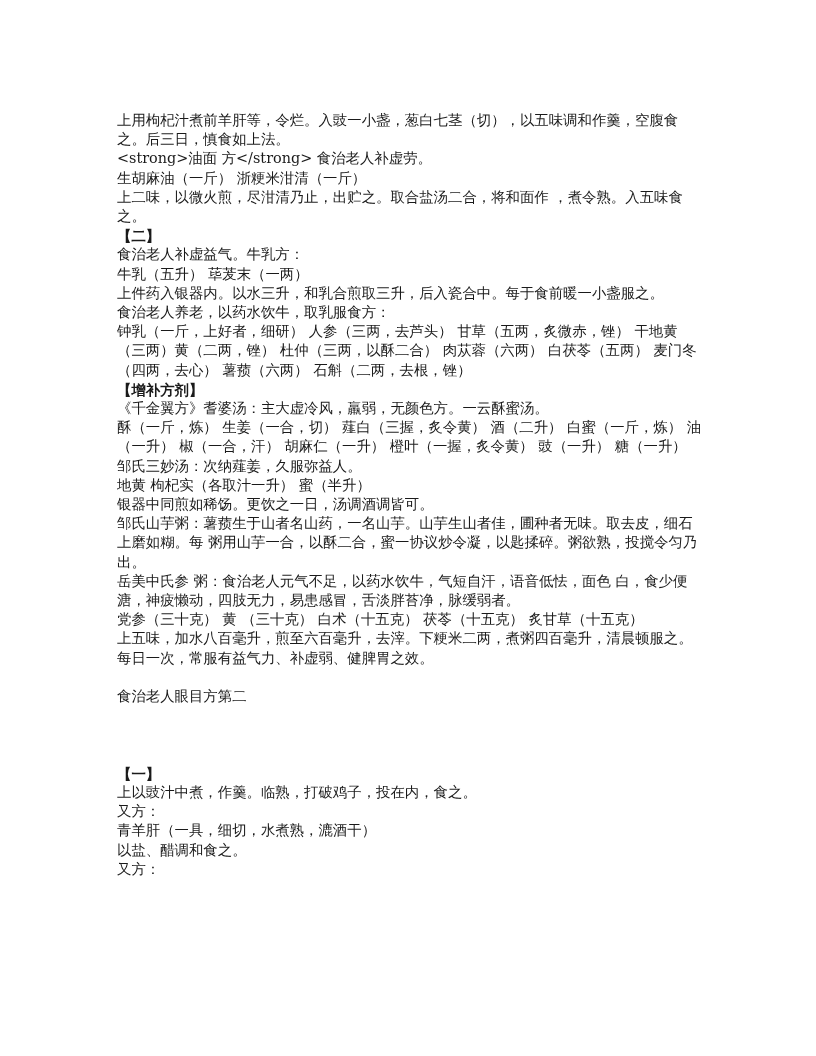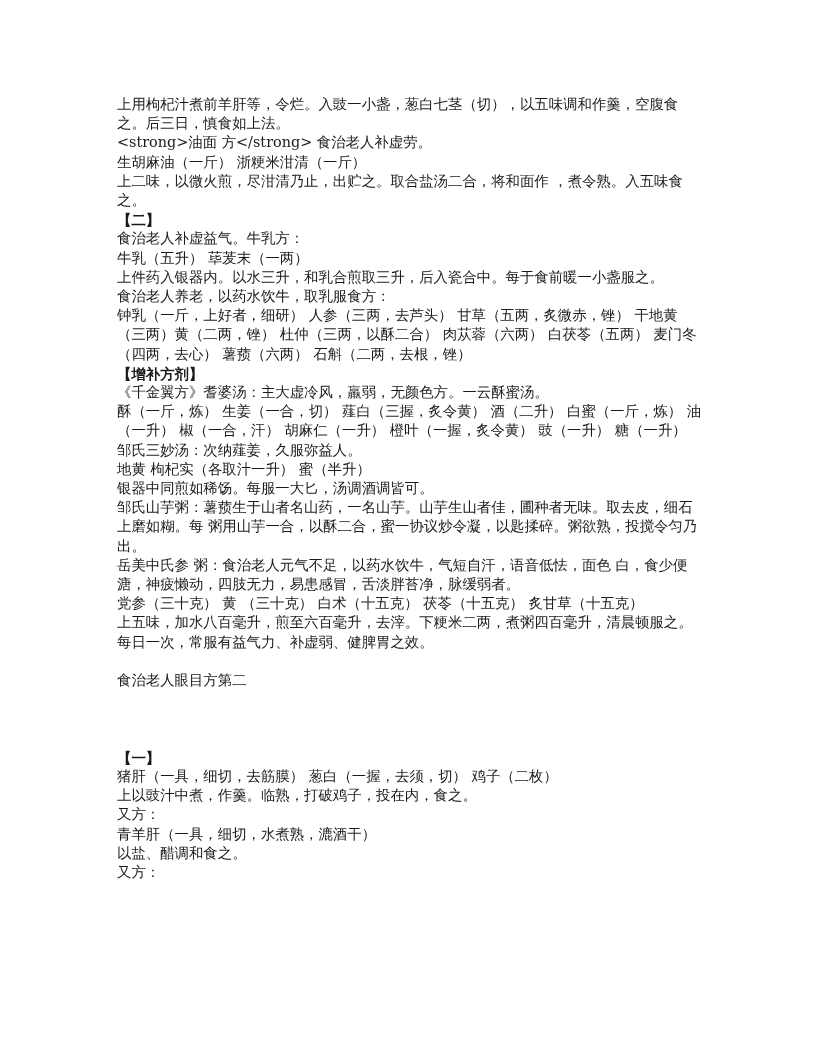--- a/index.html
+++ b/index.html
@@ -1,20 +1,20 @@
 <!DOCTYPE html>
 <html><head>
   <meta charset="utf-8">
   <style>
     html, body { margin: 0; padding: 0; background: #ffffff; }
     body { width: 816px; height: 1056px; overflow: hidden; position: relative; }
     .page {
       position: absolute;
       left: 117px;
-      top: 95px;
+      top: 111px;
       width: 586px;
       font-family: "DejaVu Serif", "Liberation Serif", serif;
       font-size: 14.4px;
       line-height: 19.2px;
       color: #1a1a1a;
     }
     .line { margin: 0; padding: 0; white-space: pre-wrap; word-break: break-all; }
     .bold { font-weight: bold; }
     .blank { height: 19.2px; }
     .blank-tall { height: 38.4px; }
@@ -34,32 +34,31 @@
   <p class="line">牛乳（五升） 荜茇末（一两）</p>
   <p class="line">上件药入银器内。以水三升，和乳合煎取三升，后入瓷合中。每于食前暖一小盏服之。</p>
   <p class="line">食治老人养老，以药水饮牛，取乳服食方：</p>
   <p class="line">钟乳（一斤，上好者，细研） 人参（三两，去芦头） 甘草（五两，炙微赤，锉） 干地黄（三两）黄（二两，锉） 杜仲（三两，以酥二合） 肉苁蓉（六两） 白茯苓（五两） 麦门冬（四两，去心） 薯蓣（六两） 石斛（二两，去根，锉）</p>
 
   <p class="line bold">【增补方剂】</p>
   <p class="line">《千金翼方》耆婆汤：主大虚冷风，羸弱，无颜色方。一云酥蜜汤。</p>
   <p class="line">酥（一斤，炼） 生姜（一合，切） 薤白（三握，炙令黄） 酒（二升） 白蜜（一斤，炼） 油（一升） 椒（一合，汗） 胡麻仁（一升） 橙叶（一握，炙令黄） 豉（一升） 糖（一升）</p>
   <p class="line">邹氏三妙汤：次纳薤姜，久服弥益人。</p>
   <p class="line">地黄 枸杞实（各取汁一升） 蜜（半升）</p>
-  <p class="line">银器中同煎如稀饧。每服一大匕，汤调酒调皆可。</p>
+  <p class="line">银器中同煎如稀饧。更饮之一日，汤调酒调皆可。</p>
   <p class="line">邹氏山芋粥：薯蓣生于山者名山药，一名山芋。山芋生山者佳，圃种者无味。取去皮，细石上磨如糊。每 粥用山芋一合，以酥二合，蜜一协议炒令凝，以匙揉碎。粥欲熟，投搅令匀乃出。</p>
   <p class="line">岳美中氏参 粥：食治老人元气不足，以药水饮牛，气短自汗，语音低怯，面色 白，食少便溏，神疲懒动，四肢无力，易患感冒，舌淡胖苔净，脉缓弱者。</p>
   <p class="line">党参（三十克） 黄 （三十克） 白术（十五克） 茯苓（十五克） 炙甘草（十五克）</p>
   <p class="line">上五味，加水八百毫升，煎至六百毫升，去滓。下粳米二两，煮粥四百毫升，清晨顿服之。每日一次，常服有益气力、补虚弱、健脾胃之效。</p>
 
   <div class="blank"></div>
   <p class="line">食治老人眼目方第二</p>
   <div class="blank-tall"></div>
   <div class="blank"></div>
 
   <p class="line bold">【一】</p>
-  <p class="line">猪肝（一具，细切，去筋膜） 葱白（一握，去须，切） 鸡子（二枚）</p>
   <p class="line">上以豉汁中煮，作羹。临熟，打破鸡子，投在内，食之。</p>
   <p class="line">又方：</p>
   <p class="line">青羊肝（一具，细切，水煮熟，漉酒干）</p>
   <p class="line">以盐、醋调和食之。</p>
   <p class="line">又方：</p>
 
 </div>
 
 </body></html>

